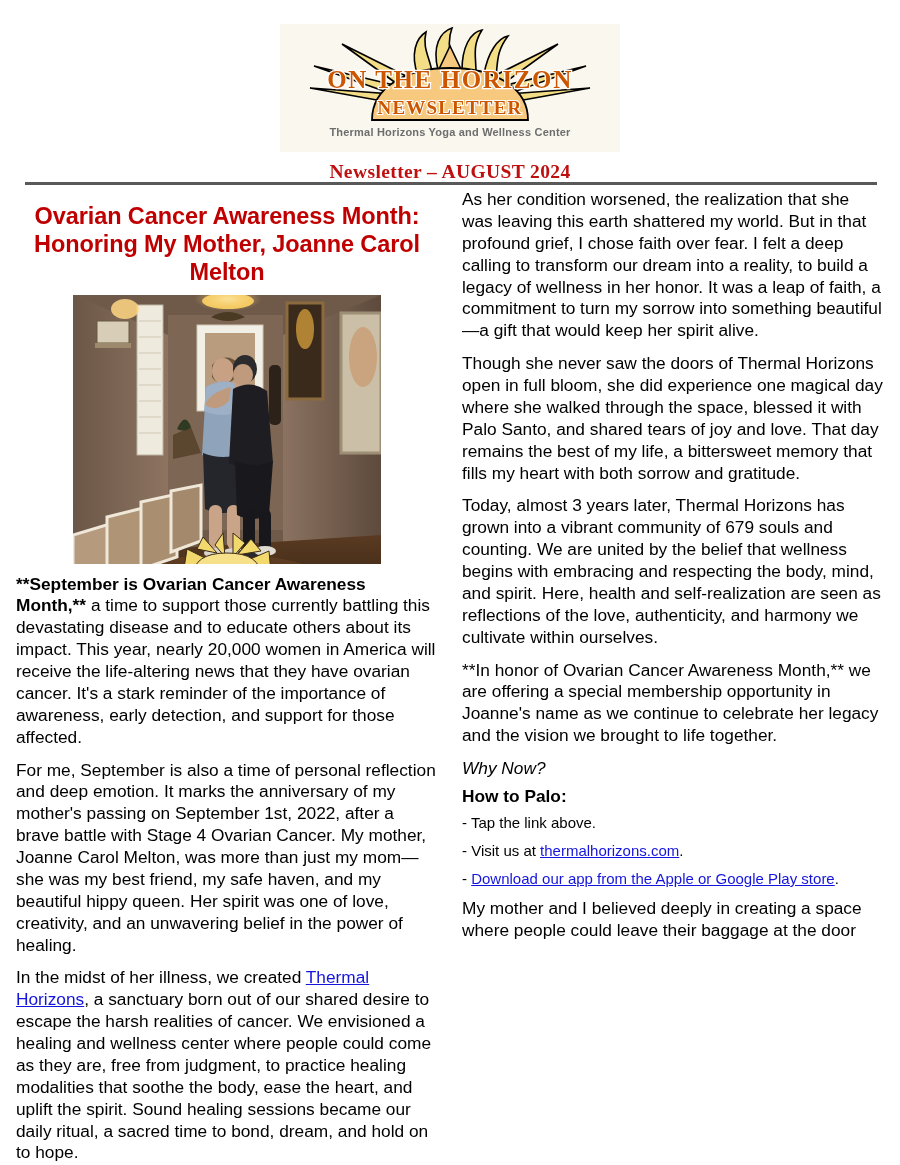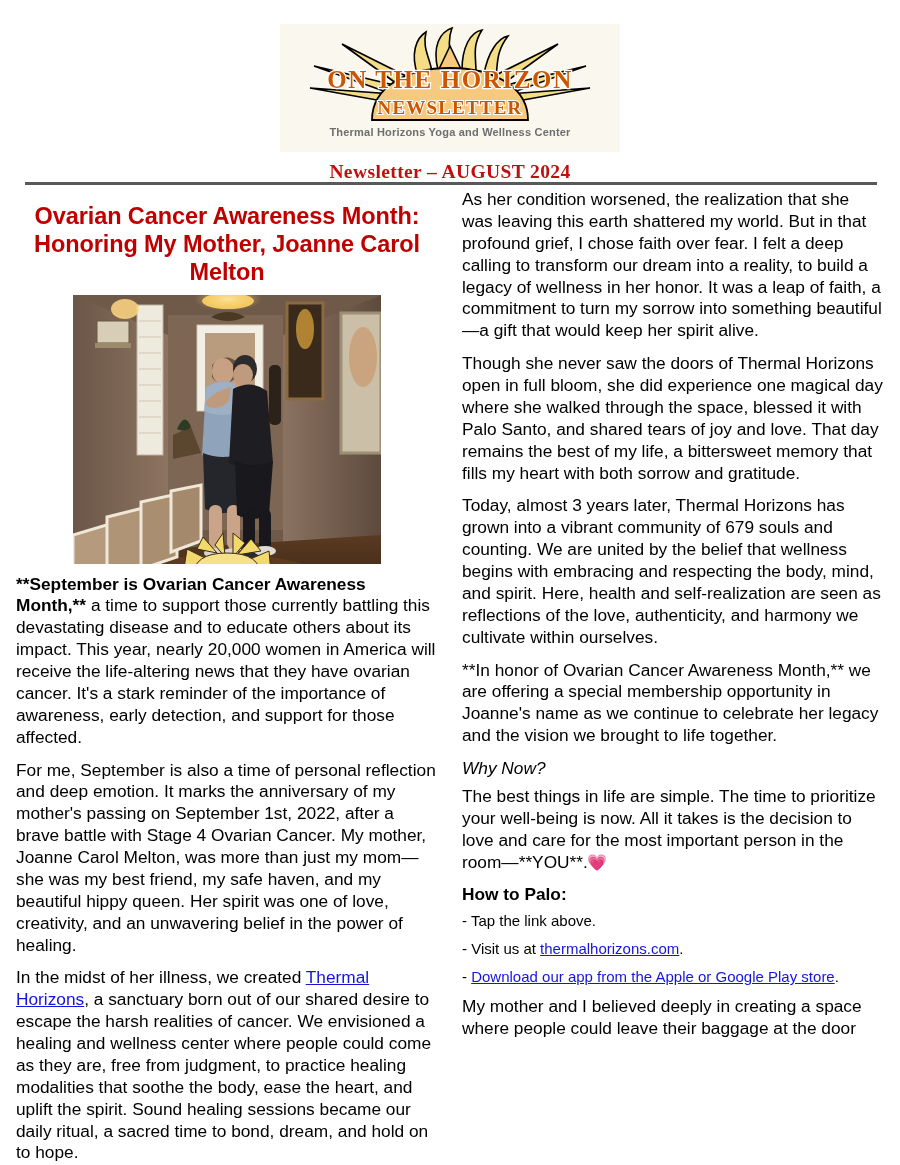--- a/index.html
+++ b/index.html
@@ -270,21 +270,20 @@
   <div class="col-right">
 
     <p class="body">As her condition worsened, the realization that she was leaving this earth shattered my world. But in that profound grief, I chose faith over fear. I felt a deep calling to transform our dream into a reality, to build a legacy of wellness in her honor. It was a leap of faith, a commitment to turn my sorrow into something beautiful—a gift that would keep her spirit alive.</p>
     <p class="body">Though she never saw the doors of Thermal Horizons open in full bloom, she did experience one magical day where she walked through the space, blessed it with Palo Santo, and shared tears of joy and love. That day remains the best of my life, a bittersweet memory that fills my heart with both sorrow and gratitude.</p>
     <p class="body">Today, almost 3 years later, Thermal Horizons has grown into a vibrant community of 679 souls and counting. We are united by the belief that wellness begins with embracing and respecting the body, mind, and spirit. Here, health and self-realization are seen as reflections of the love, authenticity, and harmony we cultivate within ourselves.</p>
 
     <p class="body bold">**In honor of Ovarian Cancer Awareness Month,** we are offering a special membership opportunity in Joanne's name as we continue to celebrate her legacy and the vision we brought to life together.</p>
 
     <p class="body tight i">Why Now?</p>
 
-    <p class="body"><span>The best things in life are simple. The time to prioritize your well-being is now. All it takes is the decision to love and care for the most important person in the room—**YOU**.</span><span class="heart">💗</span></p>
 
     <p class="body tight b">How to Palo:</p>
 
     <div class="listline"><span>- </span><span>Tap the link above.</span></div>
 
     <div class="listline"><span>- Visit us at </span><a class="link">thermalhorizons.com</a><span>.</span></div>
 
     <div class="listline"><span>- </span><a class="link">Download our app from the Apple or Google Play store</a><span>.</span></div>
 
     <p class="body">My mother and I believed deeply in creating a space where people could leave their baggage at the door</p>

